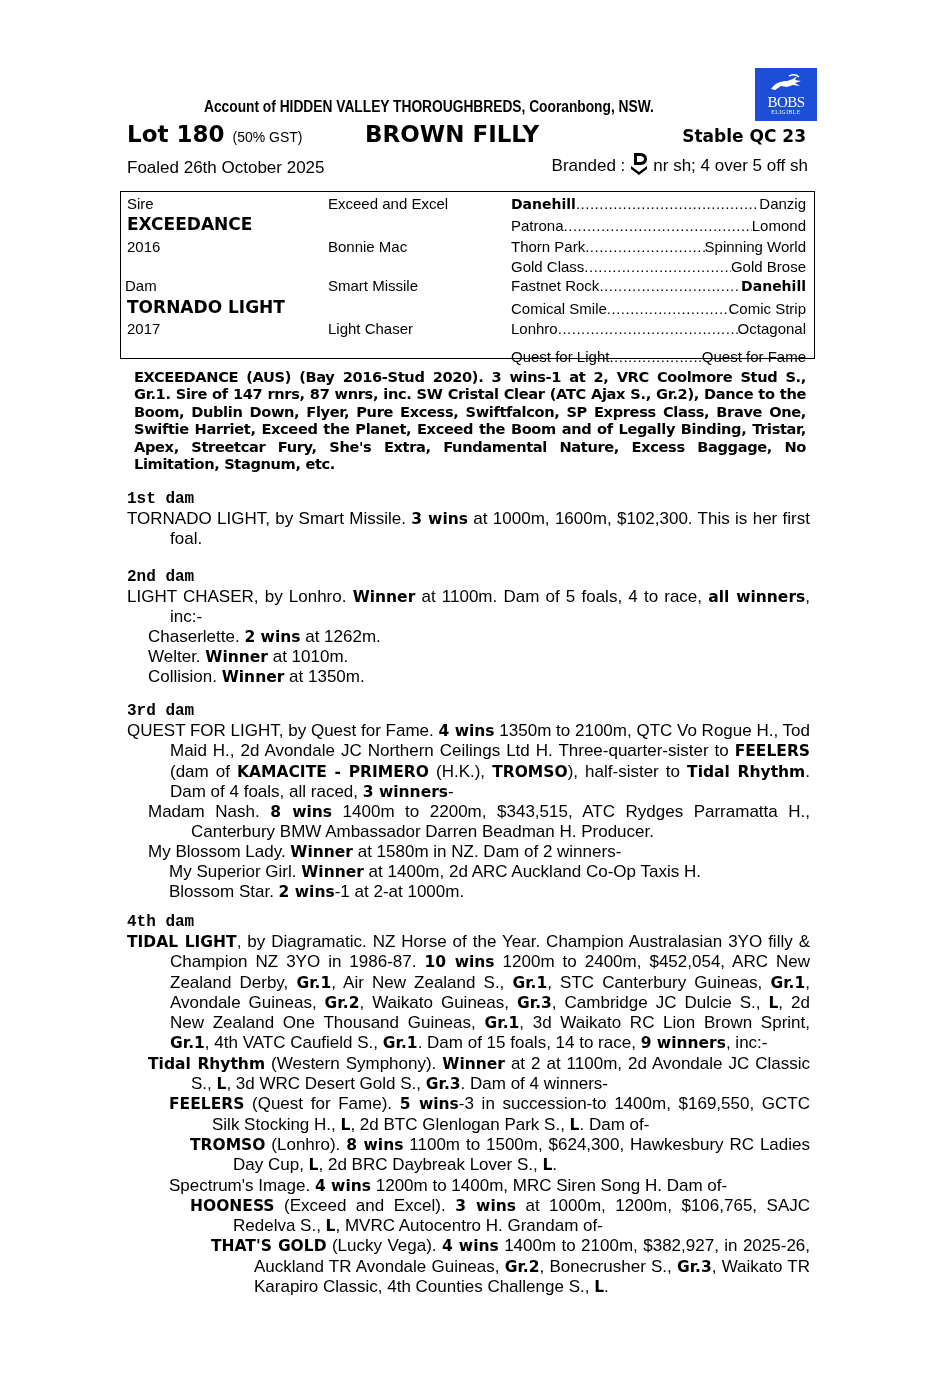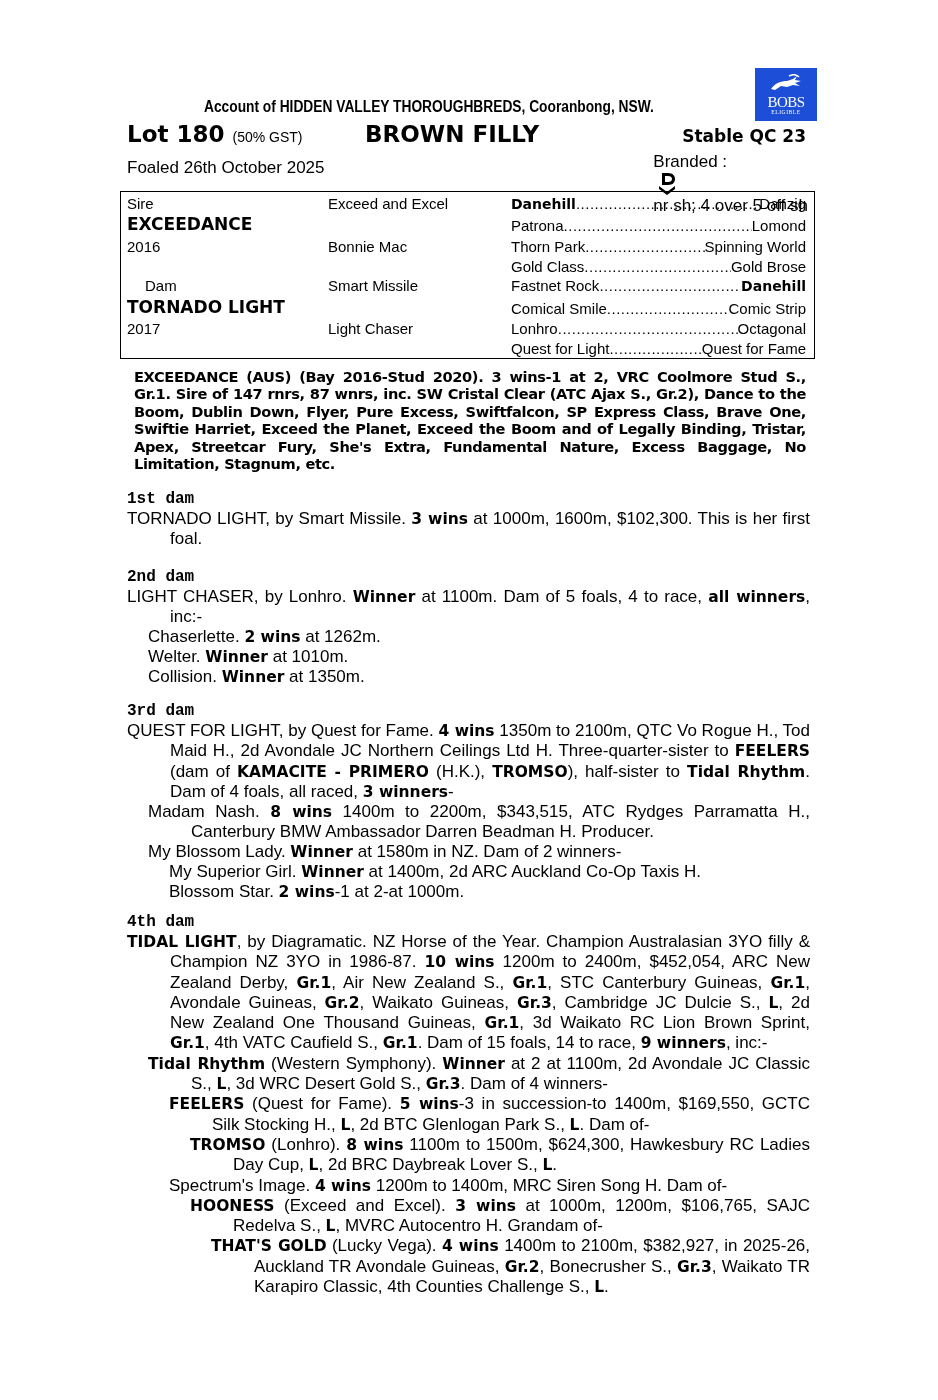--- a/index.html
+++ b/index.html
@@ -12,21 +12,21 @@
 
   .account { position: absolute; left: 204px; top: 98px; font-family: "Liberation Sans", sans-serif; font-weight: bold; font-size: 16px; transform: scaleX(0.86); transform-origin: left top; white-space: nowrap; }
 
   .lot-line { position: absolute; left: 127px; top: 121px; width: 683px; height: 30px; }
   .lot { position: absolute; left: 0; top: 0; font-family: "DejaVu Sans", sans-serif; font-weight: bold; font-size: 23px; white-space: nowrap; }
   .gst { font-family: "Liberation Sans", sans-serif; font-weight: normal; font-size: 14px; }
   .sex { position: absolute; left: 238px; top: 0; font-family: "DejaVu Sans", sans-serif; font-weight: bold; font-size: 23px; white-space: nowrap; }
   .stable { position: absolute; right: 4px; top: 5px; font-family: "DejaVu Sans", sans-serif; font-weight: bold; font-size: 17px; white-space: nowrap; }
 
   .foaled { position: absolute; left: 127px; top: 158px; font-size: 17px; white-space: nowrap; }
-  .branded { position: absolute; right: 130px; top: 152px; font-size: 17px; white-space: nowrap; display: flex; align-items: flex-start; flex-direction: column; }
+  .branded { position: absolute; right: 130px; top: 152px; font-size: 17px; white-space: nowrap; display: flex; align-items: flex-end; }
   .branded .brand-icon { display: inline-block; width: 20px; height: 24px; margin: 0 4px; }
 
   .pedigree { position: absolute; left: 120px; top: 191px; width: 695px; height: 168px; border: 1.5px solid #000; box-sizing: border-box; }
   .pedigree .cell { position: absolute; font-size: 15px; white-space: nowrap; line-height: 18px; }
   .pedigree .big { font-family: "DejaVu Sans", sans-serif; font-weight: bold; font-size: 17px; }
   .pedigree .gp { position: absolute; left: 390px; width: 295px; display: flex; font-size: 15px; line-height: 18px; white-space: nowrap; overflow: hidden; }
   .pedigree .gp .l { flex: 0 0 auto; }
   .pedigree .gp .dots { flex: 1 1 auto; overflow: hidden; letter-spacing: 0.5px; }
   .pedigree .gp .dots::before { content: "........................................................................................................"; }
   .pedigree .gp .r { flex: 0 0 auto; }
@@ -76,21 +76,21 @@
       <path d="M2 14 L10 20 L18 14 L18 17 L10 23 L2 17 Z" fill="#000"></path>
     </svg>
   </span>
   <span>nr sh; 4 over 5 off sh</span>
 </div>
 
 <div class="pedigree">
   <div class="cell" style="left:6px;top:3px;">Sire</div>
   <div class="cell big" style="left:6px;top:23px;">EXCEEDANCE</div>
   <div class="cell" style="left:6px;top:46px;">2016</div>
-  <div class="cell" style="left:24px;top:85px;">Dam</div>
+  <div class="cell" style="left:4px;top:85px;">Dam</div>
   <div class="cell big" style="left:6px;top:106px;">TORNADO LIGHT</div>
   <div class="cell" style="left:6px;top:128px;">2017</div>
 
   <div class="cell" style="left:207px;top:3px;">Exceed and Excel</div>
   <div class="cell" style="left:207px;top:46px;">Bonnie Mac</div>
   <div class="cell" style="left:207px;top:85px;">Smart Missile</div>
   <div class="cell" style="left:207px;top:128px;">Light Chaser</div>
 
   <div class="gp" style="top:3px;">
     <span class="l bd">Danehill</span>
@@ -120,21 +120,21 @@
   <div class="gp" style="top:108px;">
     <span class="l">Comical Smile</span>
       <span class="dots"></span>
       <span class="r">Comic Strip</span>
   </div>
   <div class="gp" style="top:128px;">
     <span class="l">Lonhro</span>
       <span class="dots"></span>
       <span class="r">Octagonal</span>
   </div>
-  <div class="gp" style="top:148px;">
+  <div class="gp" style="top:156px;">
     <span class="l">Quest for Light</span>
       <span class="dots"></span>
       <span class="r">Quest for Fame</span>
   </div>
 </div>
 
 <div class="sire-notes">EXCEEDANCE (AUS) (Bay 2016-Stud 2020). 3 wins-1 at 2, VRC Coolmore Stud S., Gr.1. Sire of 147 rnrs, 87 wnrs, inc. SW Cristal Clear (ATC Ajax S., Gr.2), Dance to the Boom, Dublin Down, Flyer, Pure Excess, Swiftfalcon, SP Express Class, Brave One, Swiftie Harriet, Exceed the Planet, Exceed the Boom and of Legally Binding, Tristar, Apex, Streetcar Fury, She's Extra, Fundamental Nature, Excess Baggage, No Limitation, Stagnum, etc.</div>
 
 <div class="section" style="top:490px;">
     <div class="head">1st dam</div>

